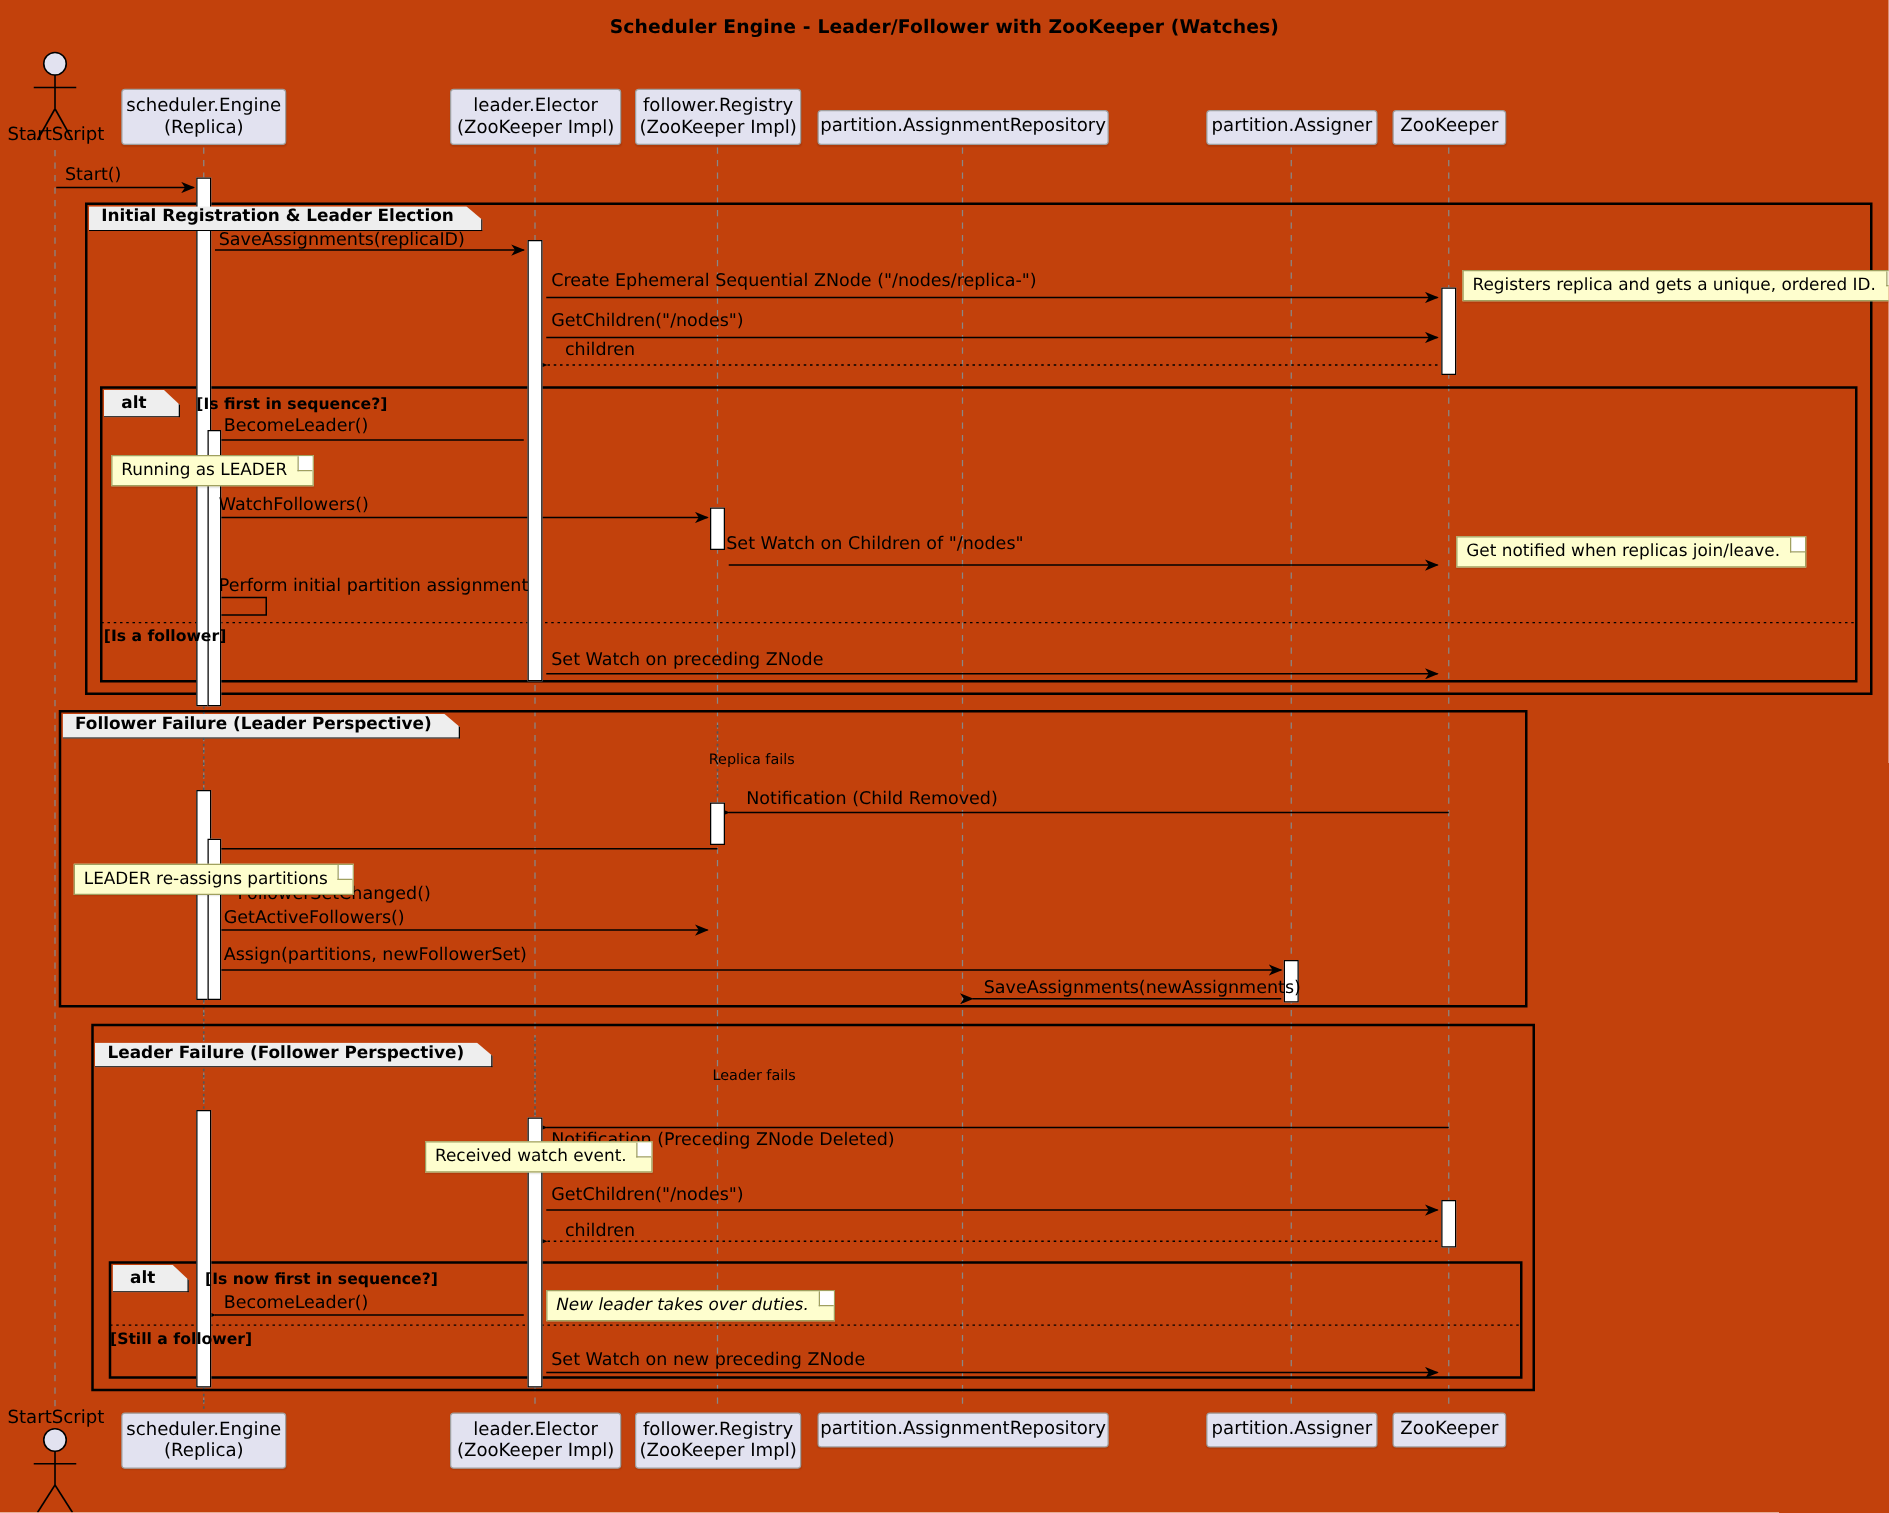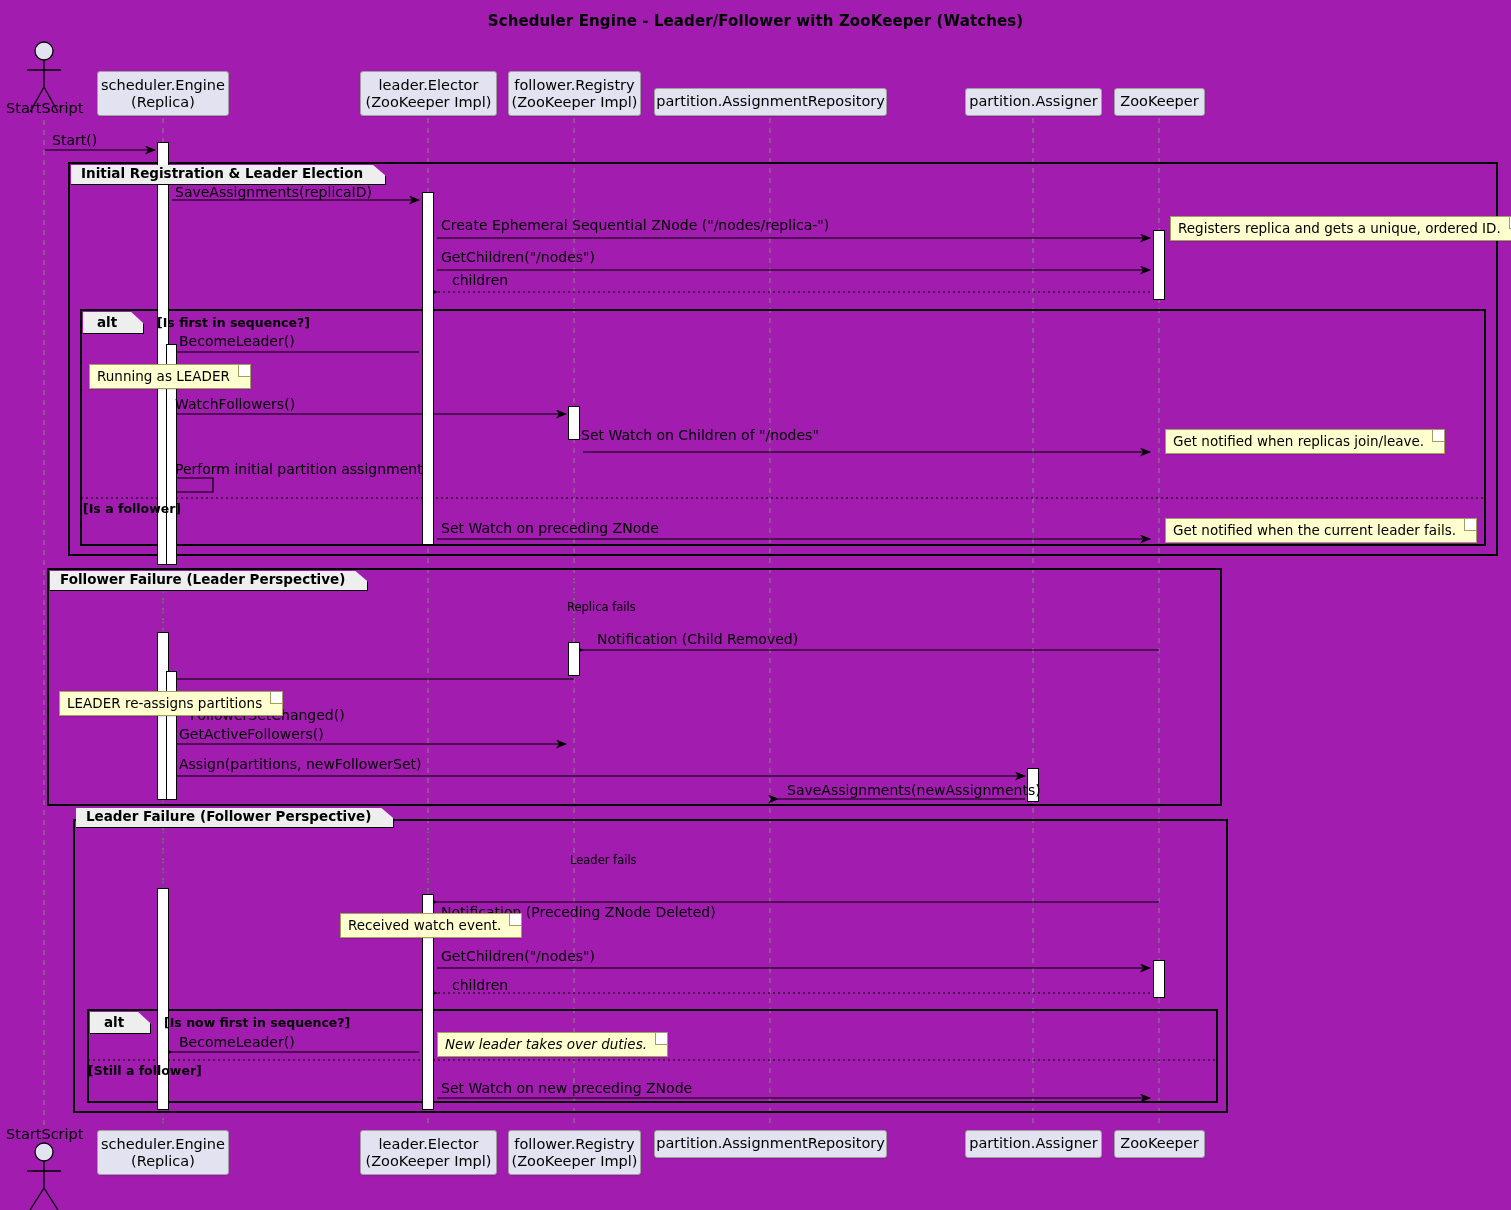--- a/index.html
+++ b/index.html
@@ -8,21 +8,21 @@
     background: #ffffff;
   }
   body {
     font-family: "DejaVu Sans", "Liberation Sans", sans-serif;
     -webkit-font-smoothing: antialiased;
   }
   #canvas {
     position: relative;
     width: 1511px;
     height: 1210px;
-    background: #a21caf;
+    background: #c2410c;
     overflow: hidden;
   }
   #wires {
     position: absolute;
     left: 0; top: 0;
     width: 1511px;
     height: 1210px;
     pointer-events: none;
   }
 
@@ -284,21 +284,21 @@
 (ZooKeeper Impl)</div>
   <div class="participant" style="left:654px; top:1130px; width:233px; height:28px; padding-top:4px;">partition.AssignmentRepository</div>
   <div class="participant" style="left:965px; top:1130px; width:137px; height:28px; padding-top:4px;">partition.Assigner</div>
   <div class="participant" style="left:1114px; top:1130px; width:91px; height:28px; padding-top:4px;">ZooKeeper</div>
 
   <div class="actor-label" style="left:6px; top:100px;">StartScript</div>
   <div class="actor-label" style="left:6px; top:1126px;">StartScript</div>
 
   <div class="group-tab" style="left:71px; top:165px;">Initial Registration &amp; Leader Election</div>
   <div class="group-tab" style="left:50px; top:571px;">Follower Failure (Leader Perspective)</div>
-  <div class="group-tab" style="left:76px; top:808px;">Leader Failure (Follower Perspective)</div>
+  <div class="group-tab" style="left:76px; top:834px;">Leader Failure (Follower Perspective)</div>
 
   <div class="group-tab" style="left:83px; top:312px; padding:2px 26px 2px 14px;">alt</div>
   <div class="group-cond" style="left:157px; top:315px;">[Is first in sequence?]</div>
   <div class="group-cond" style="left:83px; top:501px;">[Is a follower]</div>
 
   <div class="group-tab" style="left:90px; top:1012px; padding:2px 26px 2px 14px;">alt</div>
   <div class="group-cond" style="left:164px; top:1015px;">[Is now first in sequence?]</div>
   <div class="group-cond" style="left:88px; top:1063px;">[Still a follower]</div>
 
   <div class="msg-label" style="left:52px; top:132px;">Start()</div>
@@ -323,18 +323,17 @@
   <div class="msg-label" style="left:452px; top:977px;">children</div>
   <div class="msg-label" style="left:179px; top:1034px;">BecomeLeader()</div>
   <div class="msg-label" style="left:441px; top:1080px;">Set Watch on new preceding ZNode</div>
 
   <div class="tiny-label" style="left:567px; top:600px;">Replica fails</div>
   <div class="tiny-label" style="left:570px; top:853px;">Leader fails</div>
 
   <div class="note" style="left:1170px; top:216px;">Registers replica and gets a unique, ordered ID.</div>
   <div class="note" style="left:89px; top:364px;">Running as LEADER</div>
   <div class="note" style="left:1165px; top:429px;">Get notified when replicas join/leave.</div>
-  <div class="note" style="left:1165px; top:518px;">Get notified when the current leader fails.</div>
   <div class="note" style="left:59px; top:691px;">LEADER re-assigns partitions</div>
   <div class="note" style="left:340px; top:913px;">Received watch event.</div>
   <div class="note" style="left:437px; top:1032px;font-style:italic;">New leader takes over duties.</div>
 
 </div>
 
 </body></html>

